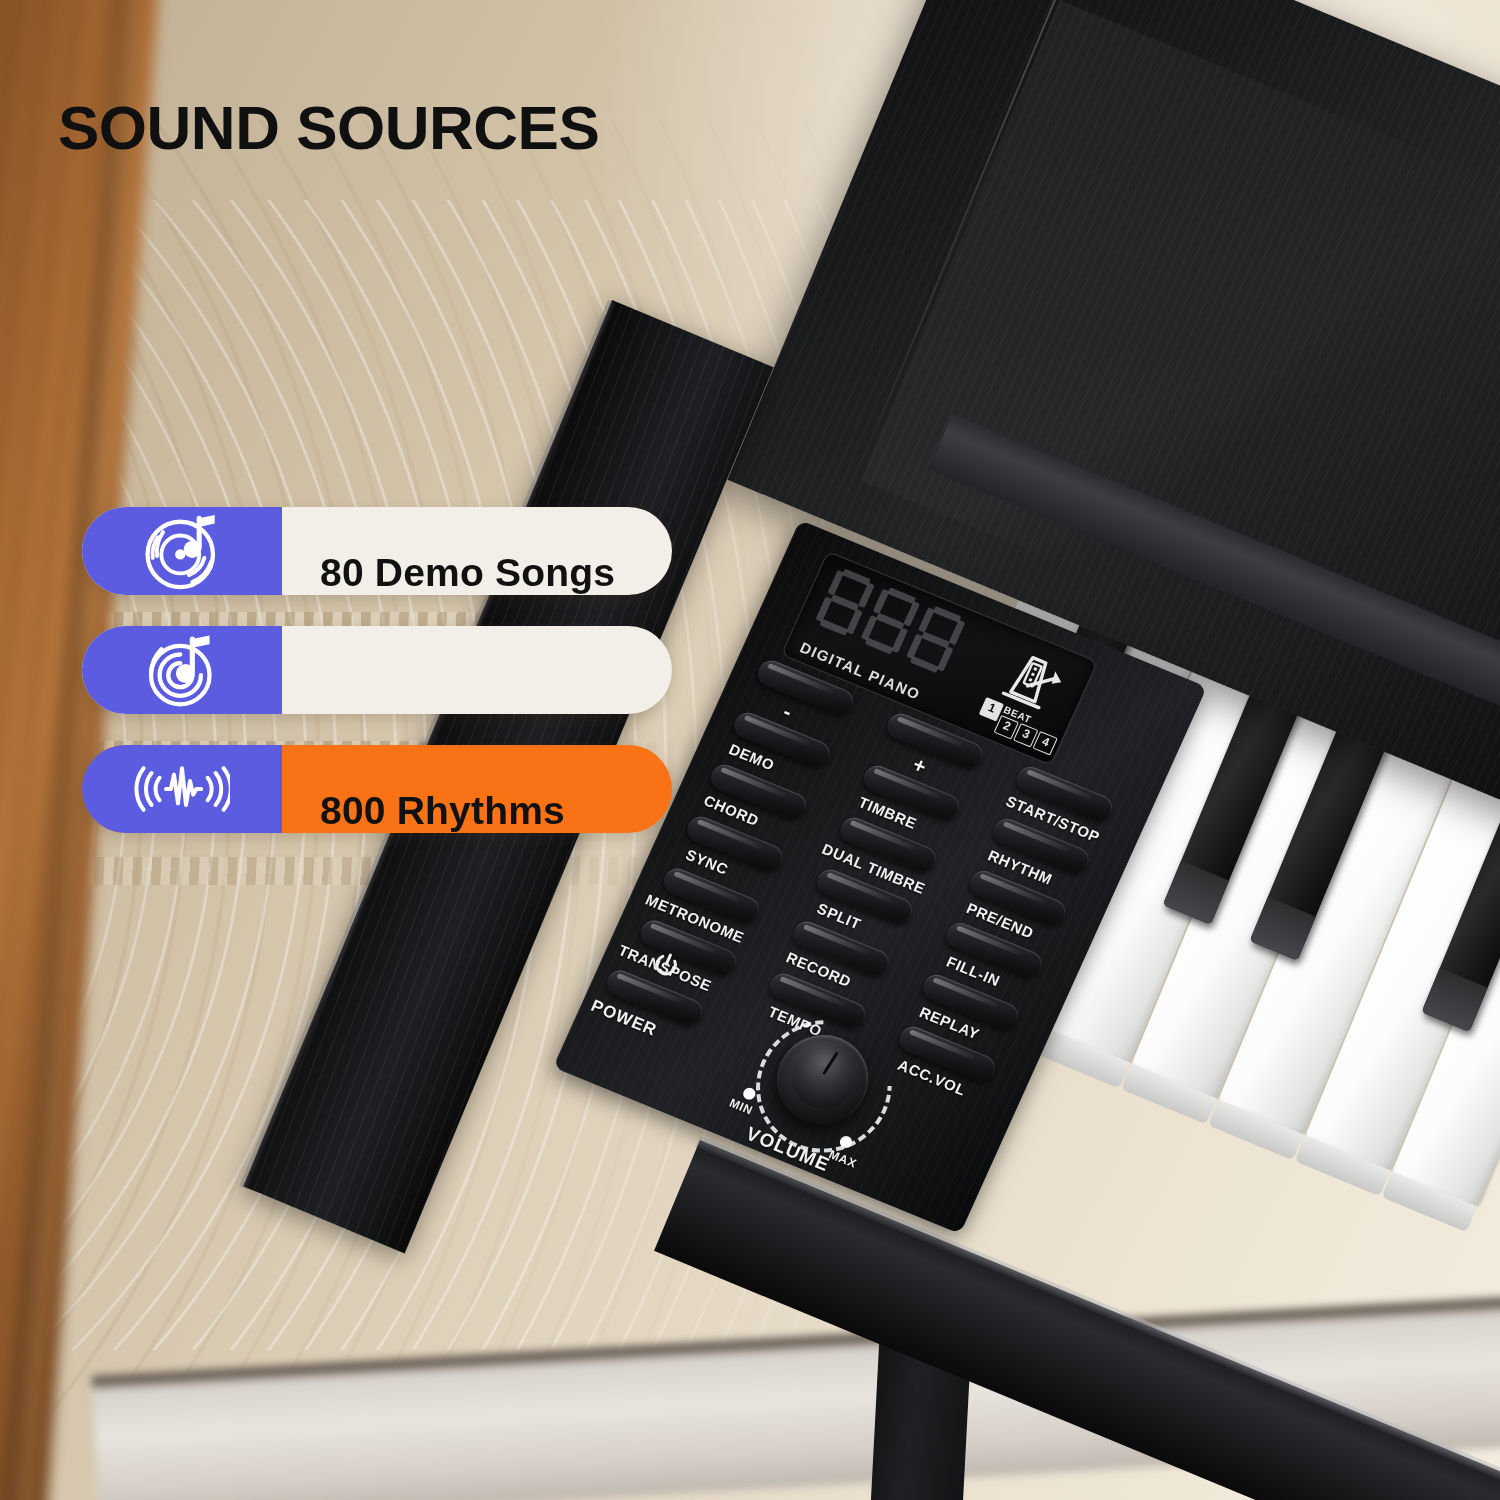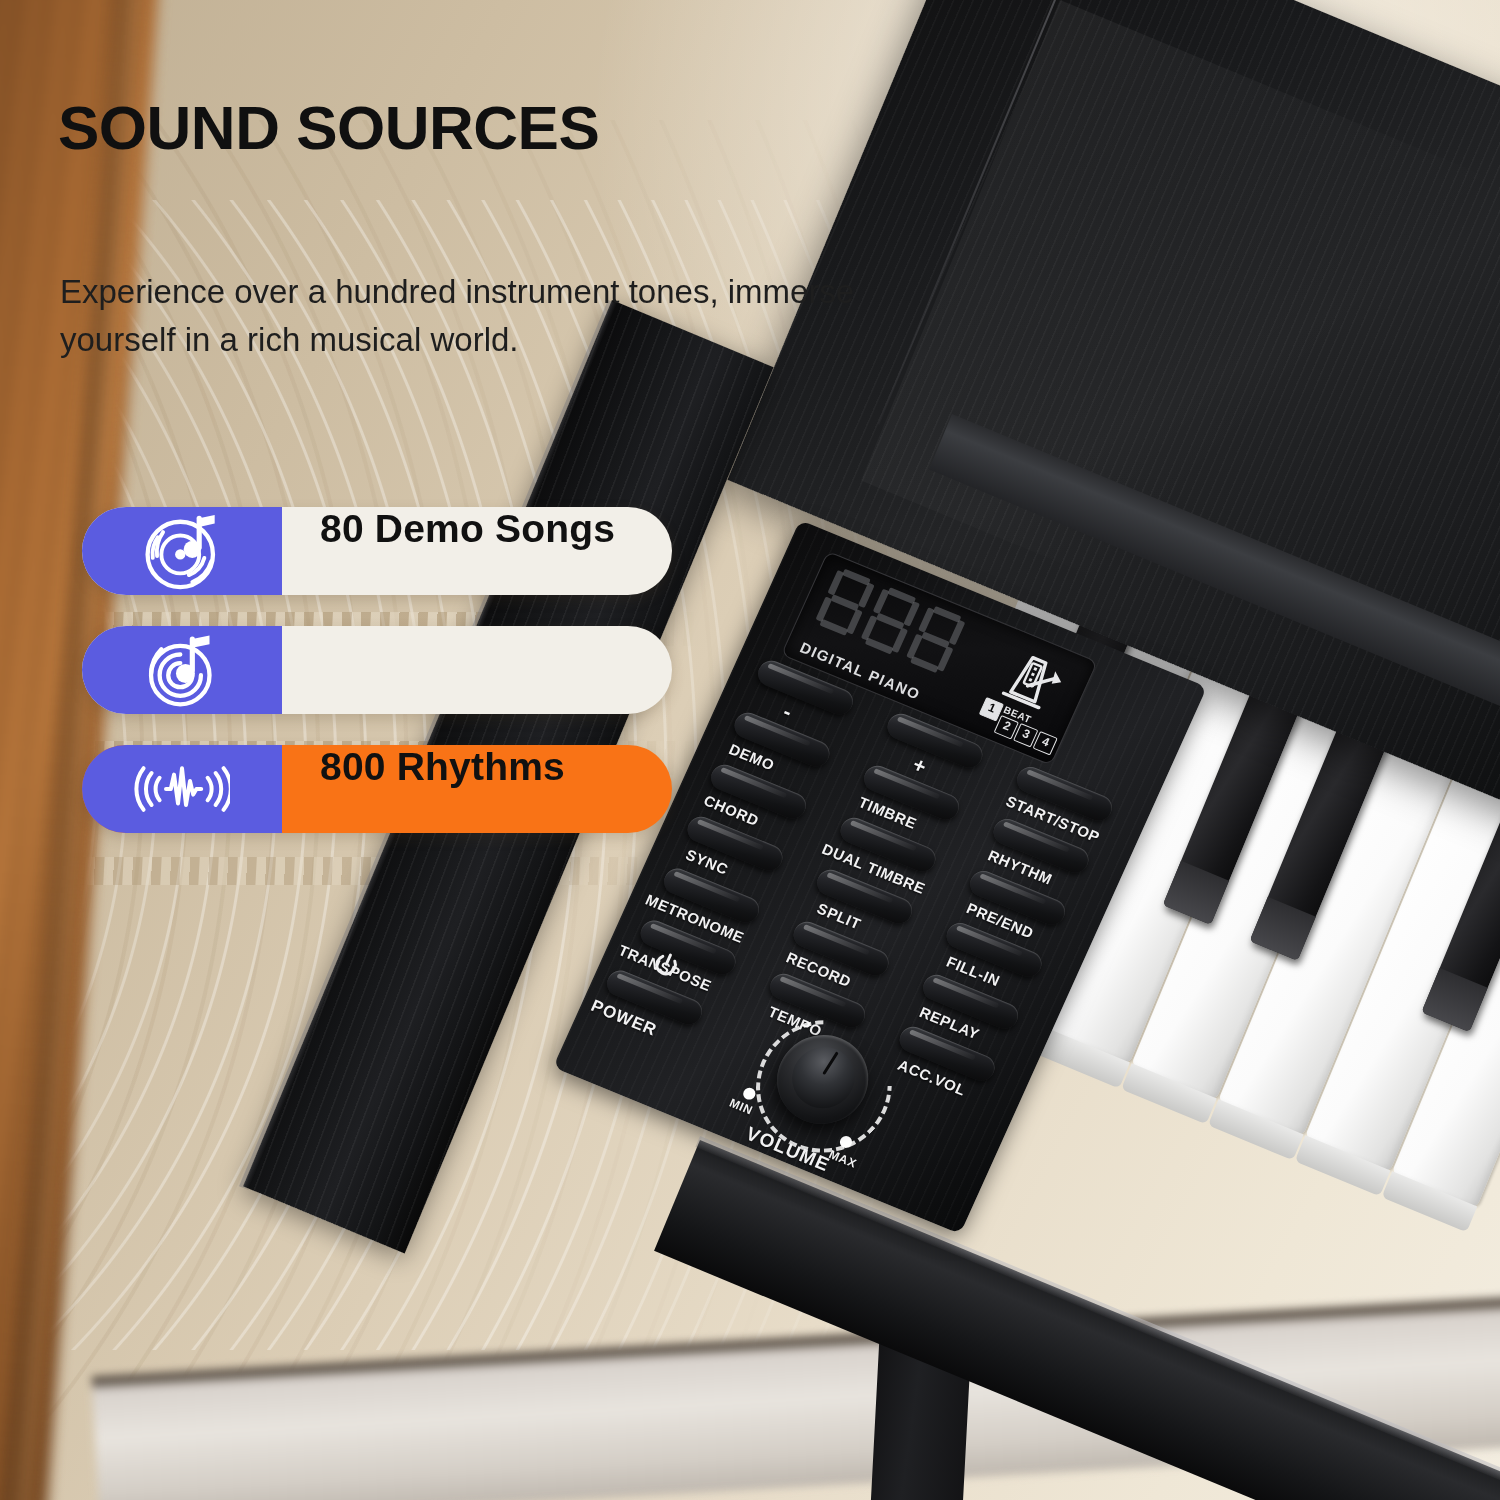--- a/index.html
+++ b/index.html
@@ -204,21 +204,21 @@
     text-shadow:0 1px 2px rgba(0,0,0,.85);}
 
   
   .headline{position:absolute;left:58px;top:96px;width:780px;
     font-size:62px;line-height:1.03;font-weight:700;color:#101010;letter-spacing:-.5px;}
   .headline .l2{display:block;}
   .subcopy{position:absolute;left:60px;top:268px;width:830px;
     font-size:33px;line-height:1.45;color:#1E1E1E;font-weight:400;}
 
   
-  .pill{position:absolute;height:88px;border-radius:44px;display:flex;align-items:flex-start;overflow:hidden;
+  .pill{position:absolute;height:88px;border-radius:44px;display:flex;align-items:flex-end;overflow:hidden;
     box-shadow:0 5px 14px rgba(80,60,35,.20);}
   .pill .icowrap{width:200px;height:100%;display:flex;align-items:center;justify-content:center;flex:0 0 200px;}
   .pill .ptxt{flex:1;padding-left:38px;font-size:39px;font-weight:700;color:#111;letter-spacing:.2px;white-space:nowrap;}
   .pill.p1{left:82px;top:507px;width:590px;}
   .pill.p2{left:82px;top:626px;width:590px;}
   .pill.p3{left:82px;top:745px;width:590px;}
 </style>
 </head>
 <body>
 
@@ -427,21 +427,20 @@
         <div class="mm min">MIN</div>
         <div class="mm max">MAX</div>
         <div class="vol-label">VOLUME</div>
       </div>
     </div>
   </div>
 
   <div class="headline">
     <span class="l2">SOUND SOURCES</span>
   </div>
-  <div class="subcopy">Experience over a hundred instrument tones, immerse yourself in a rich musical world.</div>
 
   <div class="pill p1" style="background: rgb(242, 239, 232);">
     <div class="icowrap" style="background: rgb(91, 92, 224);">
       <svg width="86" height="86" viewBox="0 0 100 100">
         <circle cx="48" cy="54" r="38" fill="none" stroke="#fff" stroke-width="5"></circle>
         <circle cx="48" cy="54" r="22" fill="none" stroke="#fff" stroke-width="4.5"></circle>
         <circle cx="48" cy="54" r="6" fill="#fff"></circle>
         <path d="M22 34 A34 34 0 0 0 16 58" fill="none" stroke="#fff" stroke-width="4.5" stroke-linecap="round"></path>
         <path d="M28 28 A42 42 0 0 0 21 56" fill="none" stroke="#fff" stroke-width="4.5" stroke-linecap="round"></path>
         <path d="M62 86 A38 38 0 0 0 84 62" fill="none" stroke="#fff" stroke-width="4.5" stroke-linecap="round"></path>

